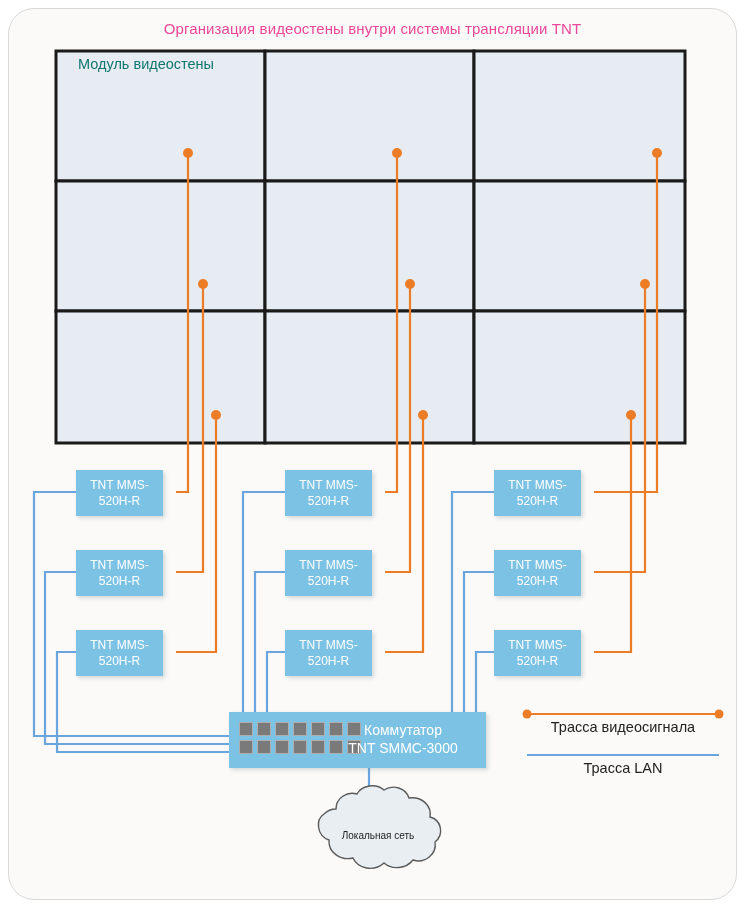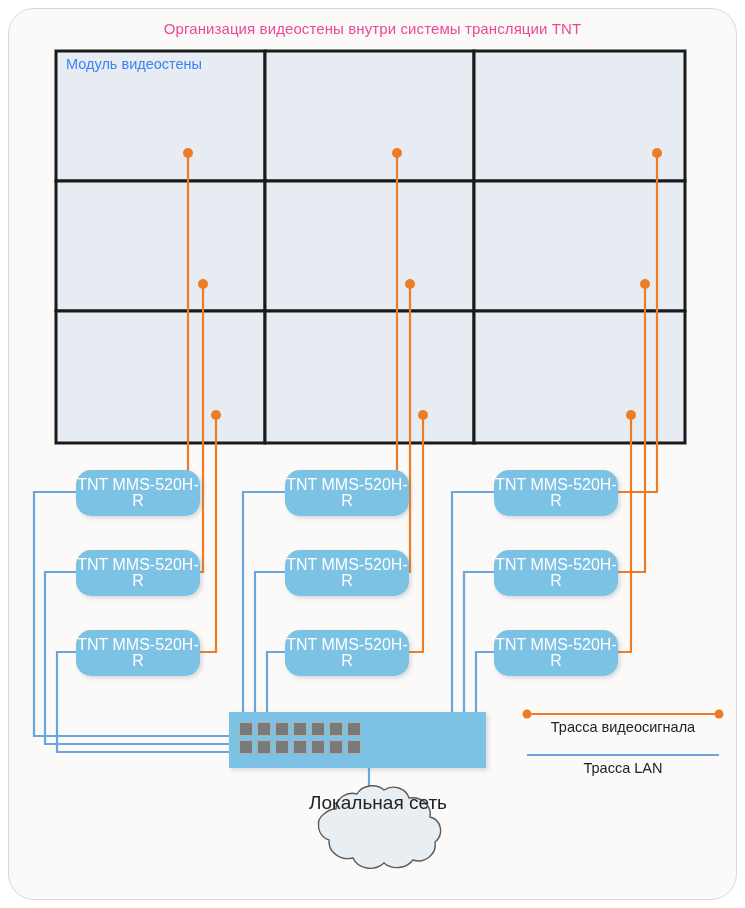--- a/index.html
+++ b/index.html
@@ -40,40 +40,39 @@
     left: 0;
     top: 20px;
     width: 745px;
     text-align: center;
     font-size: 15px;
     color: #ec4899;
     letter-spacing: 0.1px;
   }
   .wall-label {
     position: absolute;
-    left: 66px;
+    left: 78px;
     top: 56px;
     font-size: 14.5px;
-    color: #3b82f6;
+    color: #0f766e;
   }
   .mms-box {
     position: absolute;
-    width: 124px;
+    width: 87px;
     height: 46px;
     background: #7cc2e5;
     box-shadow: 2px 2px 4px rgba(120,140,150,0.30);
     display: flex;
     align-items: center;
     justify-content: center;
     text-align: center;
     color: #ffffff;
-    font-size: 16px;
+    font-size: 12px;
     line-height: 16px;
     box-sizing: border-box;
-    border-radius: 15px;
   }
   .switch-box {
     position: absolute;
     left: 229px;
     top: 712px;
     width: 257px;
     height: 56px;
     background: #7cc2e5;
     box-shadow: 2px 2px 4px rgba(120,140,150,0.30);
     box-sizing: border-box;
@@ -100,24 +99,24 @@
   .port {
     width: 14px;
     height: 14px;
     background: #7a7a7a;
     border: 1px solid #aeaeae;
     box-sizing: border-box;
   }
   .cloud-label {
     position: absolute;
     left: 288px;
-    top: 792px;
+    top: 830px;
     width: 180px;
     text-align: center;
-    font-size: 19px;
+    font-size: 10px;
     color: #222222;
   }
   .legend-text {
     position: absolute;
     text-align: center;
     font-size: 14.5px;
     color: #222222;
   }
   #legend-video-label { left: 518px; top: 719px; width: 210px; }
   #legend-lan-label   { left: 518px; top: 760px; width: 210px; }
@@ -259,20 +258,24 @@
       <span class="port"></span>
       <span class="port"></span>
       <span class="port"></span>
       <span class="port"></span>
       <span class="port"></span>
       <span class="port"></span>
       <span class="port"></span>
       <span class="port"></span>
       <span class="port"></span>
     </div>
+    <div class="switch-text">
+      <div>Коммутатор</div>
+      <div>TNT SMMC-3000</div>
+    </div>
   </div>
 
   <div class="cloud-label">Локальная сеть</div>
 
   <div class="legend-text" id="legend-lan-label">Трасса LAN</div>
   <div class="legend-text" id="legend-video-label">Трасса видеосигнала</div>
 
 </div>
 
 </body></html>

